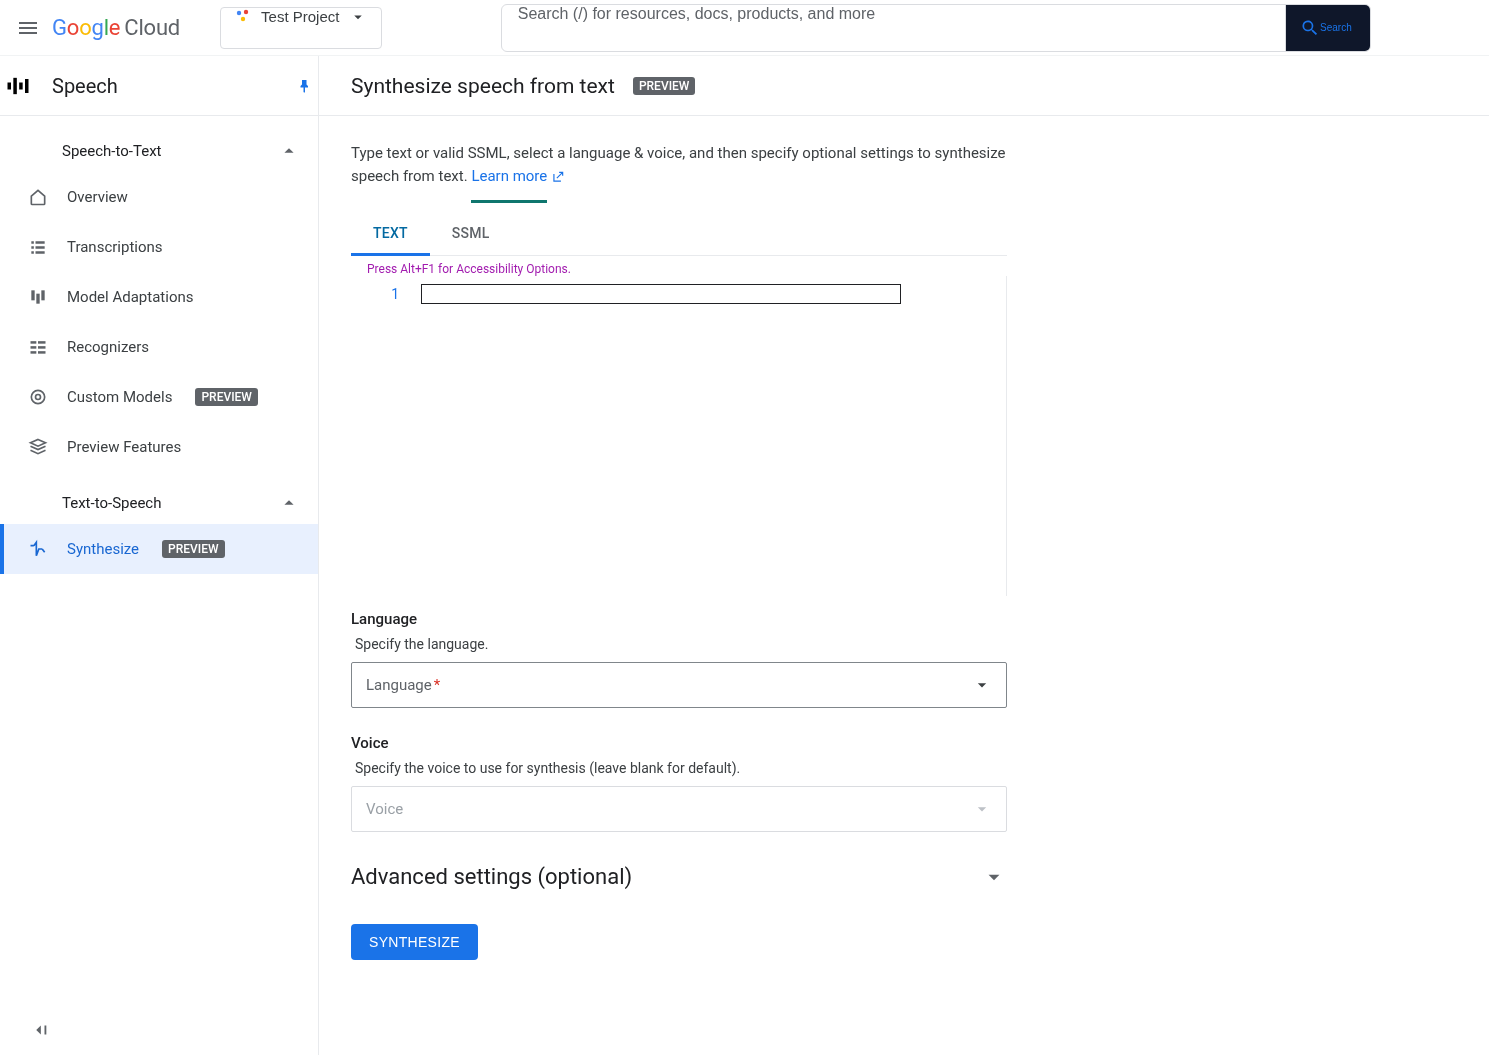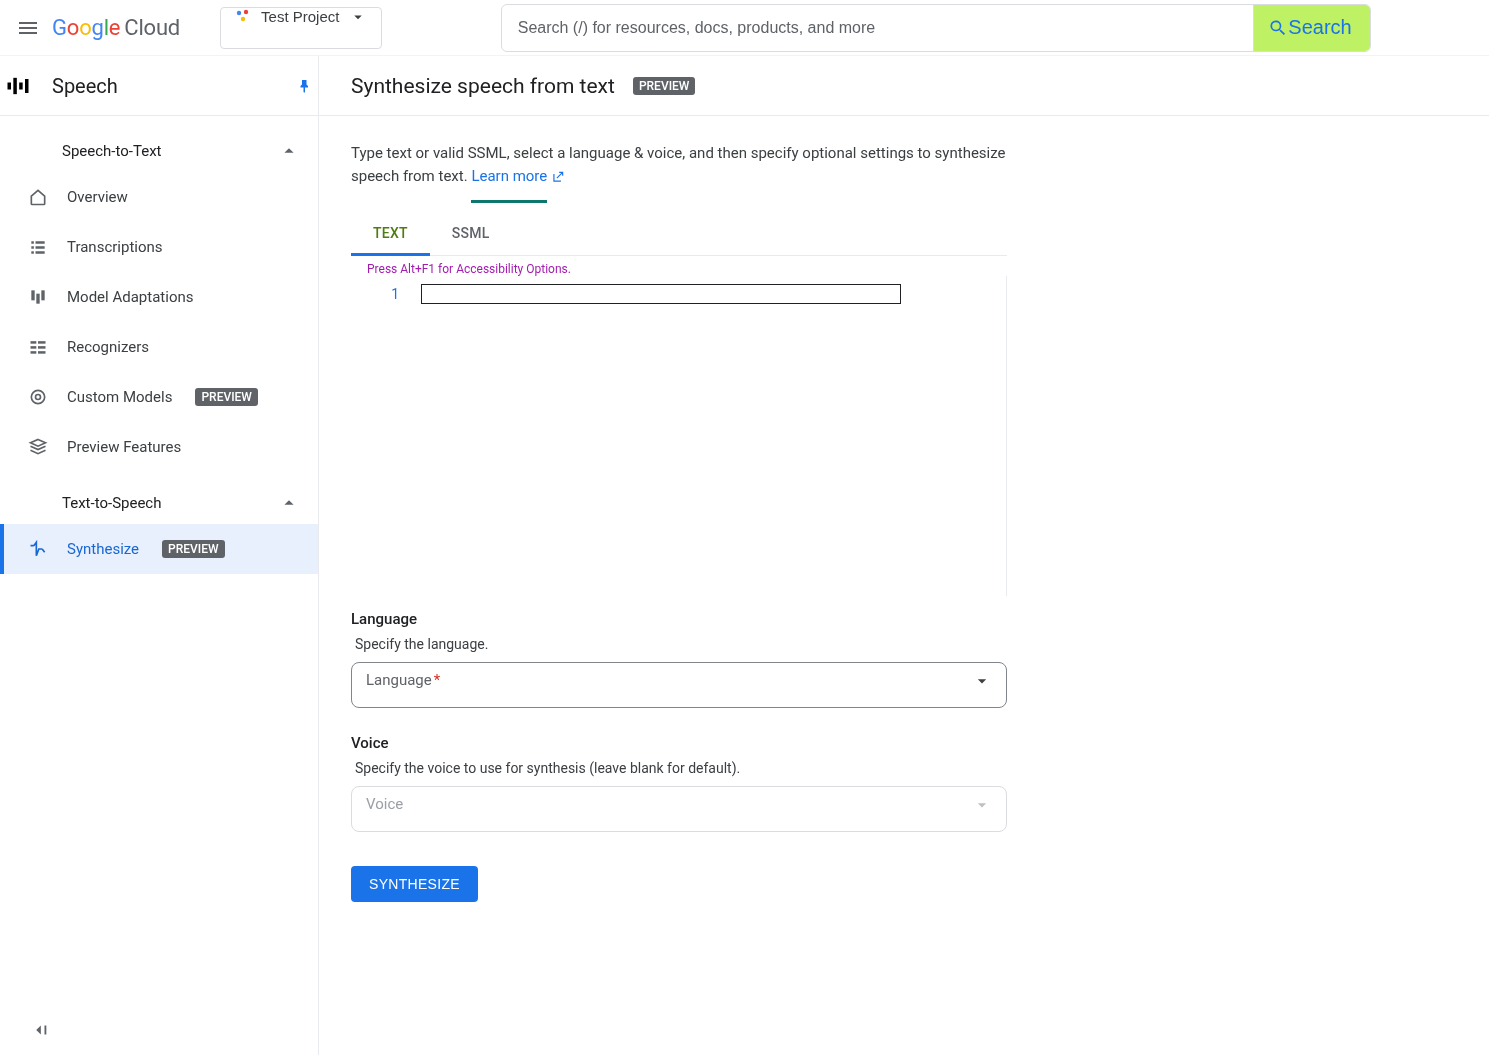--- a/index.html
+++ b/index.html
@@ -11,24 +11,24 @@
   .hamburger { width: 24px; height: 24px; cursor: pointer; color: #5f6368; }
   .logo { font-size: 22px; font-weight: 400; letter-spacing: -.2px; display: flex; align-items: center; gap: 0; }
   .logo .g1 { color:#4285F4; } .logo .g2 { color:#EA4335; } .logo .g3 { color:#FBBC05; }
   .logo .g4 { color:#4285F4; } .logo .g5 { color:#34A853; } .logo .g6 { color:#EA4335; }
   .logo .cloud { color:#5f6368; font-weight: 400; margin-left: 4px; }
   .project-btn { display: flex; height: 42px; border: 1px solid #dadce0; border-radius: 4px; padding: 0 14px; gap: 10px; cursor: pointer; color: #3c4043; background: #fff; margin-left: 28px; }
   .project-btn .proj-label { font-size: 15px; }
   .dots3 { width:16px; height:16px; position: relative; }
   .dots3 svg { width:16px; height:16px; }
   .search-wrap { flex: 1; display: flex; justify-content: center; }
-  .search-bar { display: flex; align-items: center; width: 870px; height: 48px; border: 1px solid #dadce0; border-radius: 6px; overflow: hidden; background: #fff; }
+  .search-bar { display: flex; align-items: flex-start; width: 870px; height: 48px; border: 1px solid #dadce0; border-radius: 6px; overflow: hidden; background: #fff; }
   .search-input { flex:1; border:none; outline:none; font-size: 16px; color:#3c4043; padding: 0 16px; background: transparent; }
   .search-input::placeholder { color:#5f6368; }
-  .search-btn { display:flex; align-items:center; height: 100%; border:none; border-left:1px solid #dadce0; background:#bef264; color:#1a73e8; font-size:20px; font-weight:500; padding: 0 18px 0 14px; cursor:pointer; }
+  .search-btn { display:flex; align-items:center; height: 100%; border:none; border-left:1px solid #dadce0; background:#0f172a; color:#1a73e8; font-size:10px; font-weight:500; padding: 0 18px 0 14px; cursor:pointer; }
 
   
   .content { display:flex; height: calc(100% - 56px); }
   .sidebar { width: 319px; border-right: 1px solid #e8eaed; display:flex; flex-direction:column; position:relative; }
   .side-head { display:flex; align-items:center; height: 60px; padding: 0 4px; border-bottom: 1px solid #e8eaed; gap: 20px; }
   .side-head .sp-icon { width: 28px; height: 28px; color:#000; }
   .side-head .sp-title { font-size: 20px; color:#202124; flex:1; }
   .pin { color:#1a73e8; width:18px; height:18px; }
   .nav { padding: 14px 0; }
   .nav-group-title { display:flex; align-items:center; padding: 10px 18px; font-size:15px; color:#202124; cursor:pointer;margin-left:44px; }
@@ -43,30 +43,30 @@
   
   .main { flex:1; display:flex; flex-direction:column; overflow:auto; }
   .main-head { height: 60px; border-bottom: 1px solid #e8eaed; display:flex; align-items:center; padding: 0 32px; gap: 14px; }
   .main-title { font-size: 21px; color:#202124; font-weight:400; }
   .main-body { padding: 26px 32px; max-width: 720px; }
   .desc { font-size: 15px; color:#3c4043; line-height: 1.55; }
   .desc a { color:#1a73e8; text-decoration:none; border-bottom:3px solid #0f766e; padding-bottom:15px; }
   .ext-icon { display:inline-block; vertical-align:middle; width:14px; height:14px; margin-left:4px; color:#1a73e8; }
   .tabs { display:flex; margin-top: 24px; border-bottom: 1px solid #e8eaed; }
   .tab { padding: 12px 22px; font-size: 14px; font-weight: 500; letter-spacing: .25px; color:#5f6368; cursor:pointer; }
-  .tab.active { color:#4d7c0f; border-bottom: 3px solid #1a73e8; margin-bottom:-1px; }
+  .tab.active { color:#0369a1; border-bottom: 3px solid #1a73e8; margin-bottom:-1px; }
   .editor-hint { font-size: 12px; color:#a21caf; padding: 6px 16px 0; }
   .editor-box { display:flex; height: 320px; border-right:1px solid #e8eaed; }
   .gutter { width: 70px; text-align:right; padding: 10px 22px 0 0; color:#1a73e8; font-size:14px; }
   .code-area { flex:1; padding-top: 8px; }
   .code-line { border: 1px solid #202124; height: 20px; width: 480px; }
 
   .section-label { font-size:15px; font-weight:500; color:#202124; margin-top: 14px; }
   .section-help { font-size:14px; color:#3c4043; margin: 8px 0 10px 4px; }
-  .select { position:relative; height:46px; border:1px solid #80868b; border-radius:8px; display:flex; padding: 8px 14px; cursor:pointer; }
+  .select { position:relative; height:46px; border:1px solid #80868b; border-radius:2px; display:flex; align-items:center; padding: 8px 14px; cursor:pointer; }
   .select.disabled { border-color:#dadce0; color:#9aa0a6; cursor:default; }
   .select .sel-label { font-size:15px; color:#5f6368; }
   .select.disabled .sel-label { color:#9aa0a6; }
   .select .req { color:#d93025; margin-left:2px; }
   .select .sel-arrow { margin-left:auto; color:#3c4043; }
   .select.disabled .sel-arrow { color:#bdc1c6; }
   .check-row { display:flex; align-items:center; gap:12px; margin-top: 20px; }
   .checkbox { width:18px; height:18px; border:2px solid #5f6368; border-radius:2px; cursor:pointer; }
   .check-label { font-size:15px; color:#5f6368; }
   .adv-row { display:flex; align-items:center; margin-top: 32px; cursor:pointer; }
@@ -271,17 +271,23 @@
       <div class="select disabled">
         <span class="sel-label">Voice</span>
         <span class="sel-arrow">
             <svg viewBox="0 0 24 24" width="20" height="20" fill="currentColor">
               <path d="M7 10l5 5 5-5z"></path>
             </svg>
           </span>
       </div>
 
 
+      <div class="adv-row">
+        <span class="adv-title">Advanced settings (optional)</span>
+        <svg class="chev" viewBox="0 0 24 24" fill="currentColor">
+            <path d="M7 10l5 5 5-5z"></path>
+          </svg>
+      </div>
 
       <button class="primary-btn">SYNTHESIZE</button>
     </div>
   </div>
 </div>
 
 </body></html>

